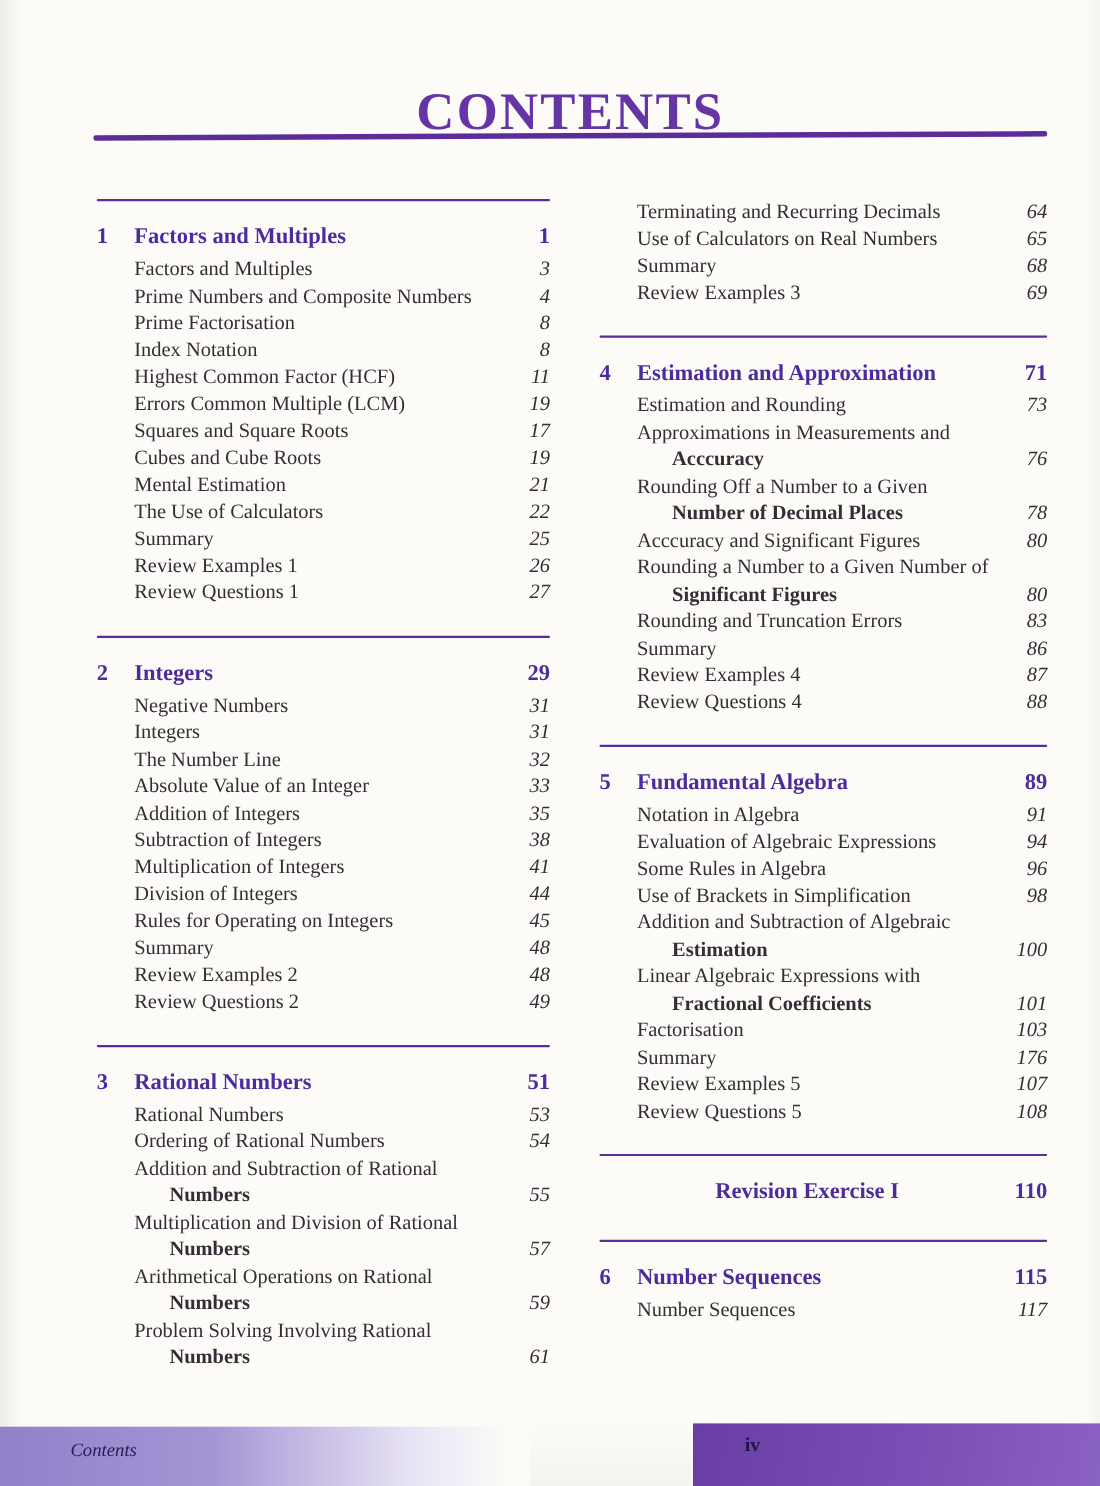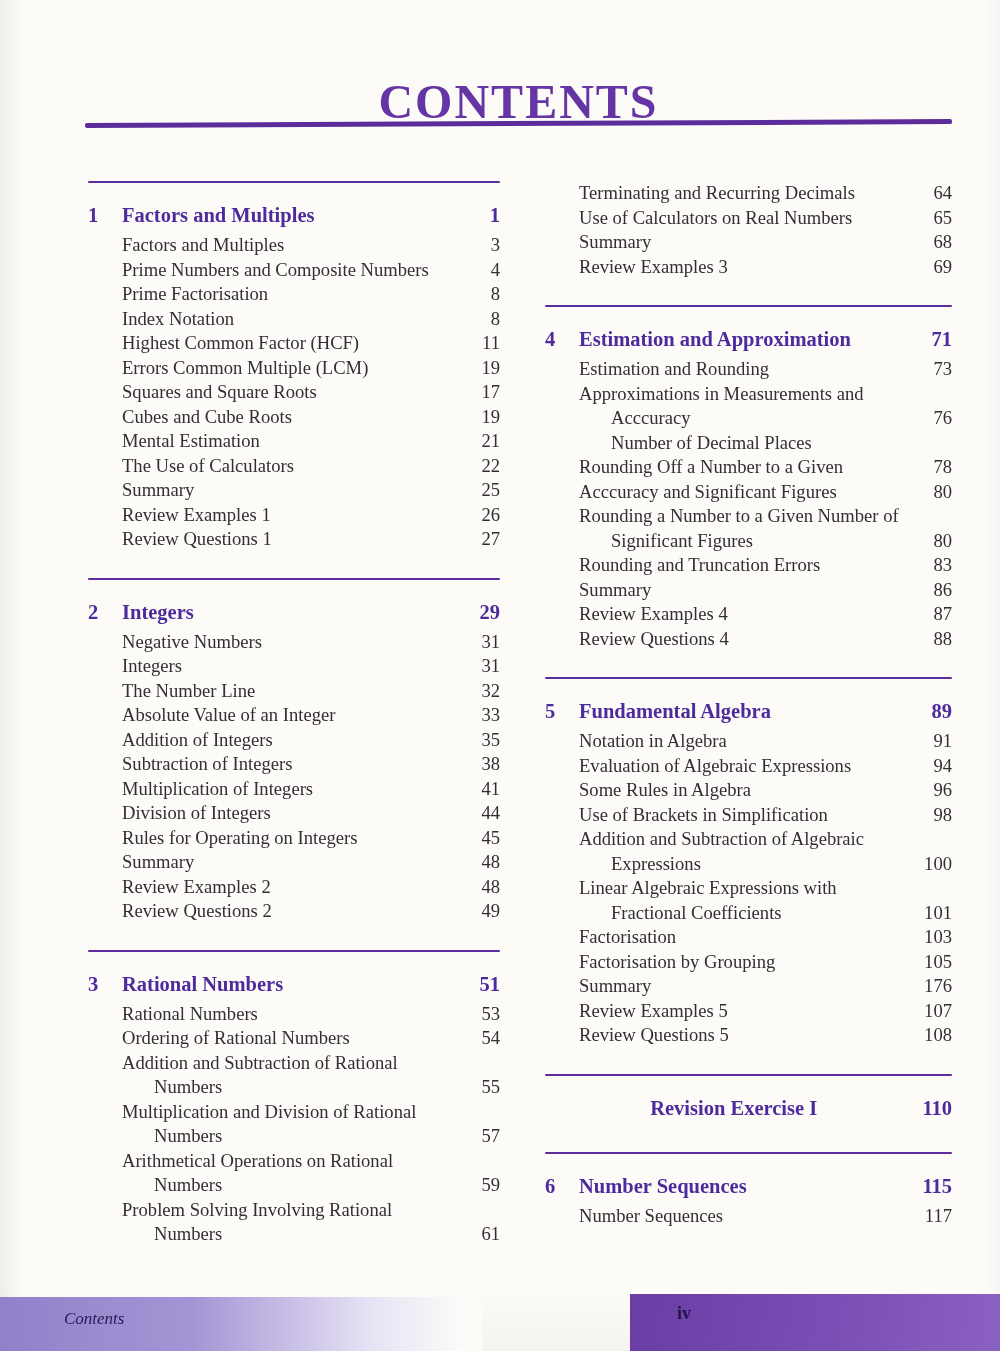--- a/index.html
+++ b/index.html
@@ -53,22 +53,22 @@
   .toc-entry{
     display:flex;align-items:flex-end;
     margin-left:34px;
     font-size:18.6px;line-height:24.5px;
     color:#332e36;
     gap:29px;
   }
   .exercise-heading{margin-left:0;}
   .entry-lines{flex:1;min-width:0;}
   .entry-line{white-space:nowrap;}
-  .entry-line.cont{padding-left:32px;}
-  .entry-page{flex:none;text-align:right;padding-left:8px;}
+  .entry-line.cont{padding-left:32px;font-weight:bold;}
+  .entry-page{flex:none;text-align:right;padding-left:8px;font-style:italic;}
   .footer-band-left{
     position:absolute;left:0;top:1297px;width:482px;height:54px;
     background:linear-gradient(to right,#9280c9 0%,#a395d5 40%,#e9e4f5 78%,#fcfbf8 96%);
   }
   .footer-section-label{
     margin:12px 0 0 64px;
     font-style:italic;font-size:17px;color:#241c52;
   }
   .footer-band-right{
     position:absolute;left:630px;top:1294px;width:370px;height:57px;
@@ -337,22 +337,22 @@
       </div>
       <div class="toc-entry">
         <div class="entry-lines">
           <div class="entry-line">Approximations in Measurements and</div>
           <div class="entry-line cont">Acccuracy</div>
         </div>
         <div class="entry-page">76</div>
       </div>
       <div class="toc-entry">
         <div class="entry-lines">
+          <div class="entry-line">Rounding Off a Number to a Given</div>
           <div class="entry-line cont">Number of Decimal Places</div>
-          <div class="entry-line">Rounding Off a Number to a Given</div>
         </div>
         <div class="entry-page">78</div>
       </div>
       <div class="toc-entry">
         <div class="entry-lines">
           <div class="entry-line">Acccuracy and Significant Figures</div>
         </div>
         <div class="entry-page">80</div>
       </div>
       <div class="toc-entry">
@@ -412,42 +412,36 @@
       </div>
       <div class="toc-entry">
         <div class="entry-lines">
           <div class="entry-line">Use of Brackets in Simplification</div>
         </div>
         <div class="entry-page">98</div>
       </div>
       <div class="toc-entry">
         <div class="entry-lines">
           <div class="entry-line">Addition and Subtraction of Algebraic</div>
-          <div class="entry-line cont">Expressions</div>
+          <div class="entry-line cont">Estimation</div>
         </div>
         <div class="entry-page">100</div>
       </div>
       <div class="toc-entry">
         <div class="entry-lines">
           <div class="entry-line">Linear Algebraic Expressions with</div>
           <div class="entry-line cont">Fractional Coefficients</div>
         </div>
         <div class="entry-page">101</div>
       </div>
       <div class="toc-entry">
         <div class="entry-lines">
           <div class="entry-line">Factorisation</div>
         </div>
         <div class="entry-page">103</div>
-      </div>
-      <div class="toc-entry">
-        <div class="entry-lines">
-          <div class="entry-line">Factorisation by Grouping</div>
-        </div>
-        <div class="entry-page">105</div>
       </div>
       <div class="toc-entry">
         <div class="entry-lines">
           <div class="entry-line">Summary</div>
         </div>
         <div class="entry-page">176</div>
       </div>
       <div class="toc-entry">
         <div class="entry-lines">
           <div class="entry-line">Review Examples 5</div>

